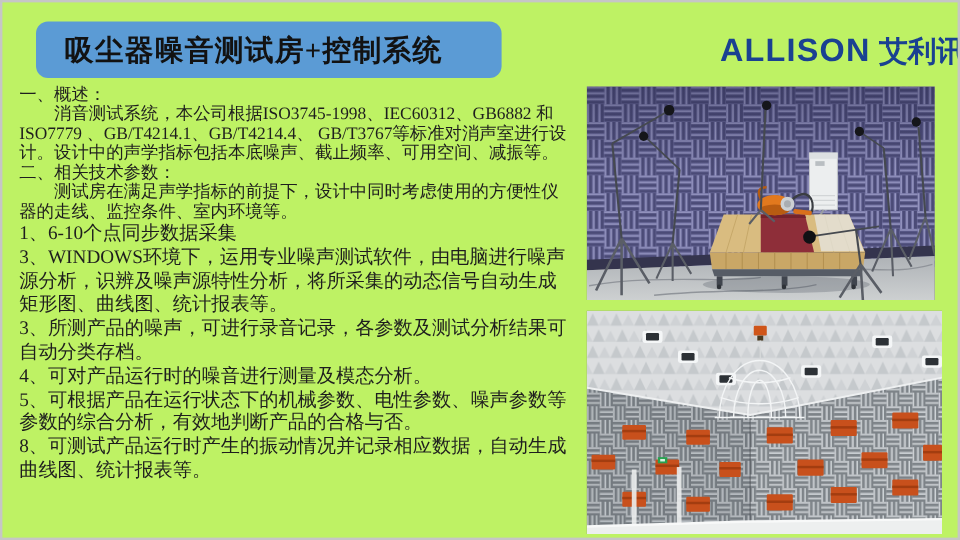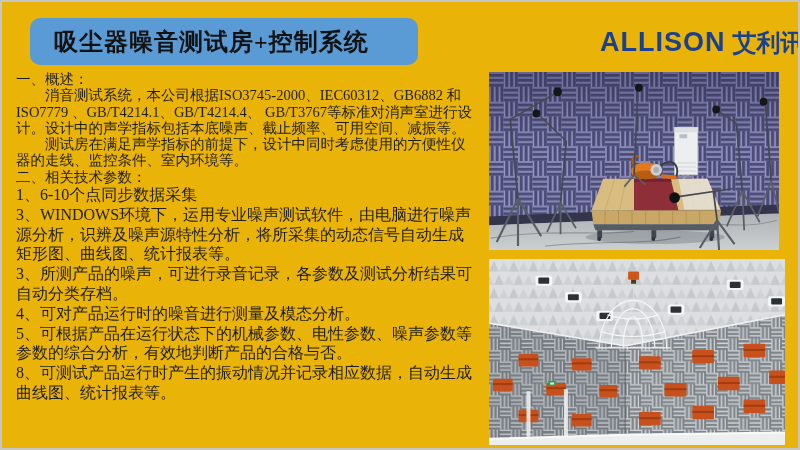--- a/index.html
+++ b/index.html
@@ -1,18 +1,18 @@
 <!DOCTYPE html>
 <html><head>
 <meta charset="utf-8">
 <style>
   html,body { margin:0; padding:0; background:#e9e9e9; }
   .slide {
     position:relative; width:800px; height:450px; margin:0 auto;
-    background:#eab308; border:2px solid #c6c6c6; box-sizing:border-box;
+    background:#bef264; border:2px solid #c6c6c6; box-sizing:border-box;
     overflow:hidden;
     font-family:"Liberation Serif","DejaVu Serif",serif;
   }
   
   .title-badge {
     position:absolute; left:28px; top:16px; width:388px; height:47px;
     background:#5b9bd5; border-radius:10px;
     display:flex; align-items:center; padding-left:24px; box-sizing:border-box;
   }
   .title-badge .title-text {
@@ -50,23 +50,23 @@
   </div>
 
   <div class="logo">
     <span class="logo-latin">ALLISON</span>
     <span class="logo-cjk">艾利讯</span>
 
   </div>
 
   <div class="content">
     <div class="ov">一、概述：</div>
-    <div class="ov ov-indent">消音测试系统，本公司根据ISO3745-2000、IEC60312、GB6882 和ISO7779 、GB/T4214.1、GB/T4214.4、 GB/T3767等标准对消声室进行设计。设计中的声学指标包括本底噪声、截止频率、可用空间、减振等。</div>
+    <div class="ov ov-indent">消音测试系统，本公司根据ISO3745-1998、IEC60312、GB6882 和ISO7779 、GB/T4214.1、GB/T4214.4、 GB/T3767等标准对消声室进行设计。设计中的声学指标包括本底噪声、截止频率、可用空间、减振等。</div>
+    <div class="ov">二、相关技术参数：</div>
     <div class="ov ov-indent">测试房在满足声学指标的前提下，设计中同时考虑使用的方便性仪器的走线、监控条件、室内环境等。</div>
-    <div class="ov">二、相关技术参数：</div>
     <div class="item">1、6-10个点同步数据采集</div>
     <div class="item">3、WINDOWS环境下，运用专业噪声测试软件，由电脑进行噪声源分析，识辨及噪声源特性分析，将所采集的动态信号自动生成矩形图、曲线图、统计报表等。</div>
     <div class="item">3、所测产品的噪声，可进行录音记录，各参数及测试分析结果可自动分类存档。</div>
     <div class="item">4、可对产品运行时的噪音进行测量及模态分析。</div>
     <div class="item">5、可根据产品在运行状态下的机械参数、电性参数、噪声参数等参数的综合分析，有效地判断产品的合格与否。</div>
     <div class="item">8、可测试产品运行时产生的振动情况并记录相应数据，自动生成曲线图、统计报表等。</div>
   </div>
 
   <div class="photo photo-top">
     <svg viewBox="0 0 300 180" preserveAspectRatio="none" role="img" aria-label="紫色吸音尖劈消声室内的吸尘器噪音测试台与多支测量传声器">

